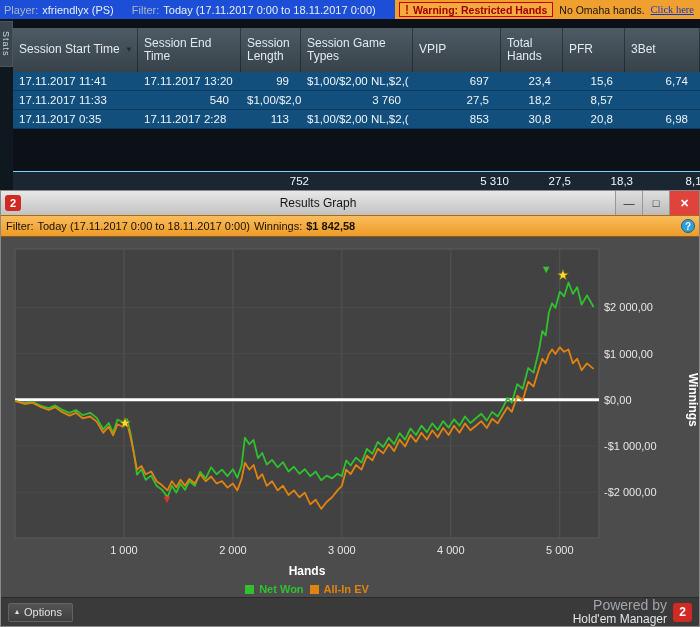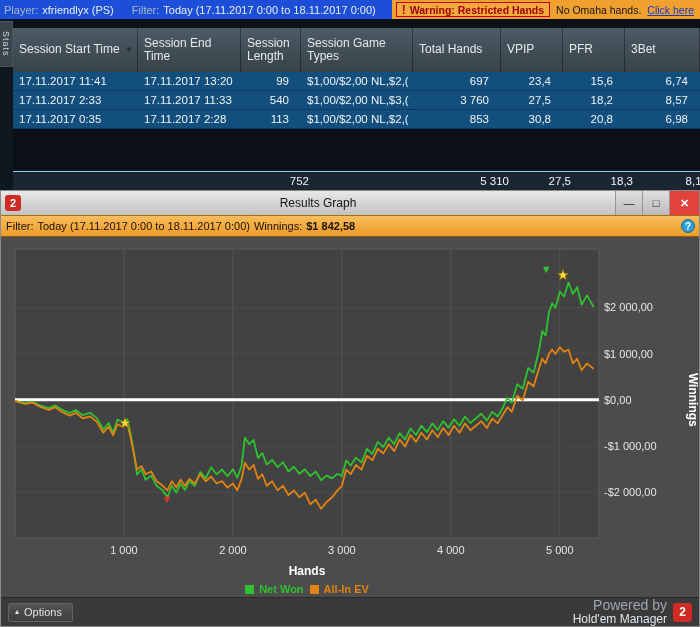--- a/index.html
+++ b/index.html
@@ -16,21 +16,21 @@
   .tb-label { color:#a9b8c4; margin-left:4px; }
   .tb-val { color:#e8eef3; margin-left:4px; }
   .tb-gap { width:14px; }
   .warnbar { position:absolute; right:0; top:0; height:19px; background:#efa02f;
              display:flex; align-items:center; padding:0 6px 0 4px; gap:6px; }
   .warnbox { display:flex; align-items:center; gap:4px; border:1px solid #cc0000;
              padding:0 5px; height:15px; background:#f3ab3f; }
   .warn-icon { color:#d40000; font-weight:bold; font-size:12px; }
   .warn-text { color:#a30000; font-weight:bold; font-size:10.5px; white-space:nowrap; }
   .warn-note { color:#141414; font-size:10.5px; white-space:nowrap; }
-  .warn-link { color:#1539c9; text-decoration:underline; font-size:10.5px; cursor:pointer; white-space:nowrap; }
+  .warn-link { color:#1539c9; text-decoration:underline; font-size:10.5px; cursor:pointer; white-space:nowrap;font-family:Liberation Serif, serif; }
   
   .main { display:flex; height:171px; background:#0b1117; }
   .side { width:13px; background:#10181f; padding-top:2px; }
   .side-tab { background:#39444c; height:46px; width:13px; display:flex; align-items:center;
               justify-content:center; border:1px solid #4a565e; border-left:none; cursor:pointer; }
   .vert { writing-mode:vertical-rl; font-size:9px; color:#cfd8df; letter-spacing:1px; }
   .content { flex:1; display:flex; flex-direction:column; }
   .grid8 { display:grid; grid-template-columns:125px 103px 60px 112px 88px 62px 62px 75px; }
   .thead { height:44px; margin-top:9px; background:linear-gradient(#4e5b64,#37424a); }
   .th { display:flex; align-items:center; padding:2px 6px; font-size:12px; color:#e2e9ee;
@@ -118,45 +118,44 @@
         <div class="th">
             <span>Session End Time</span>
           </div>
         <div class="th">
             <span>Session Length</span>
           </div>
         <div class="th">
             <span>Session Game Types</span>
           </div>
         <div class="th">
+            <span>VPIP</span>
+          </div>
+        <div class="th">
             <span>Total Hands</span>
-          </div>
-        <div class="th">
-            <span>VPIP</span>
           </div>
         <div class="th">
             <span>PFR</span>
           </div>
         <div class="th">
             <span>3Bet</span>
           </div>
       </div>
 
       <div class="trow grid8">
         <div class="td">17.11.2017 11:41</div>
         <div class="td">17.11.2017 13:20</div>
         <div class="td num">99</div>
         <div class="td">$1,00/$2,00 NL,$2,(</div>
         <div class="td num">697</div>
         <div class="td num">23,4</div>
         <div class="td num">15,6</div>
         <div class="td num">6,74</div>
       </div>
       <div class="trow grid8">
-        <div class="td">17.11.2017 2:33</div>
         <div class="td">17.11.2017 11:33</div>
         <div class="td num">540</div>
         <div class="td">$1,00/$2,00 NL,$3,(</div>
         <div class="td num">3 760</div>
         <div class="td num">27,5</div>
         <div class="td num">18,2</div>
         <div class="td num">8,57</div>
       </div>
       <div class="trow grid8">
         <div class="td">17.11.2017 0:35</div>

